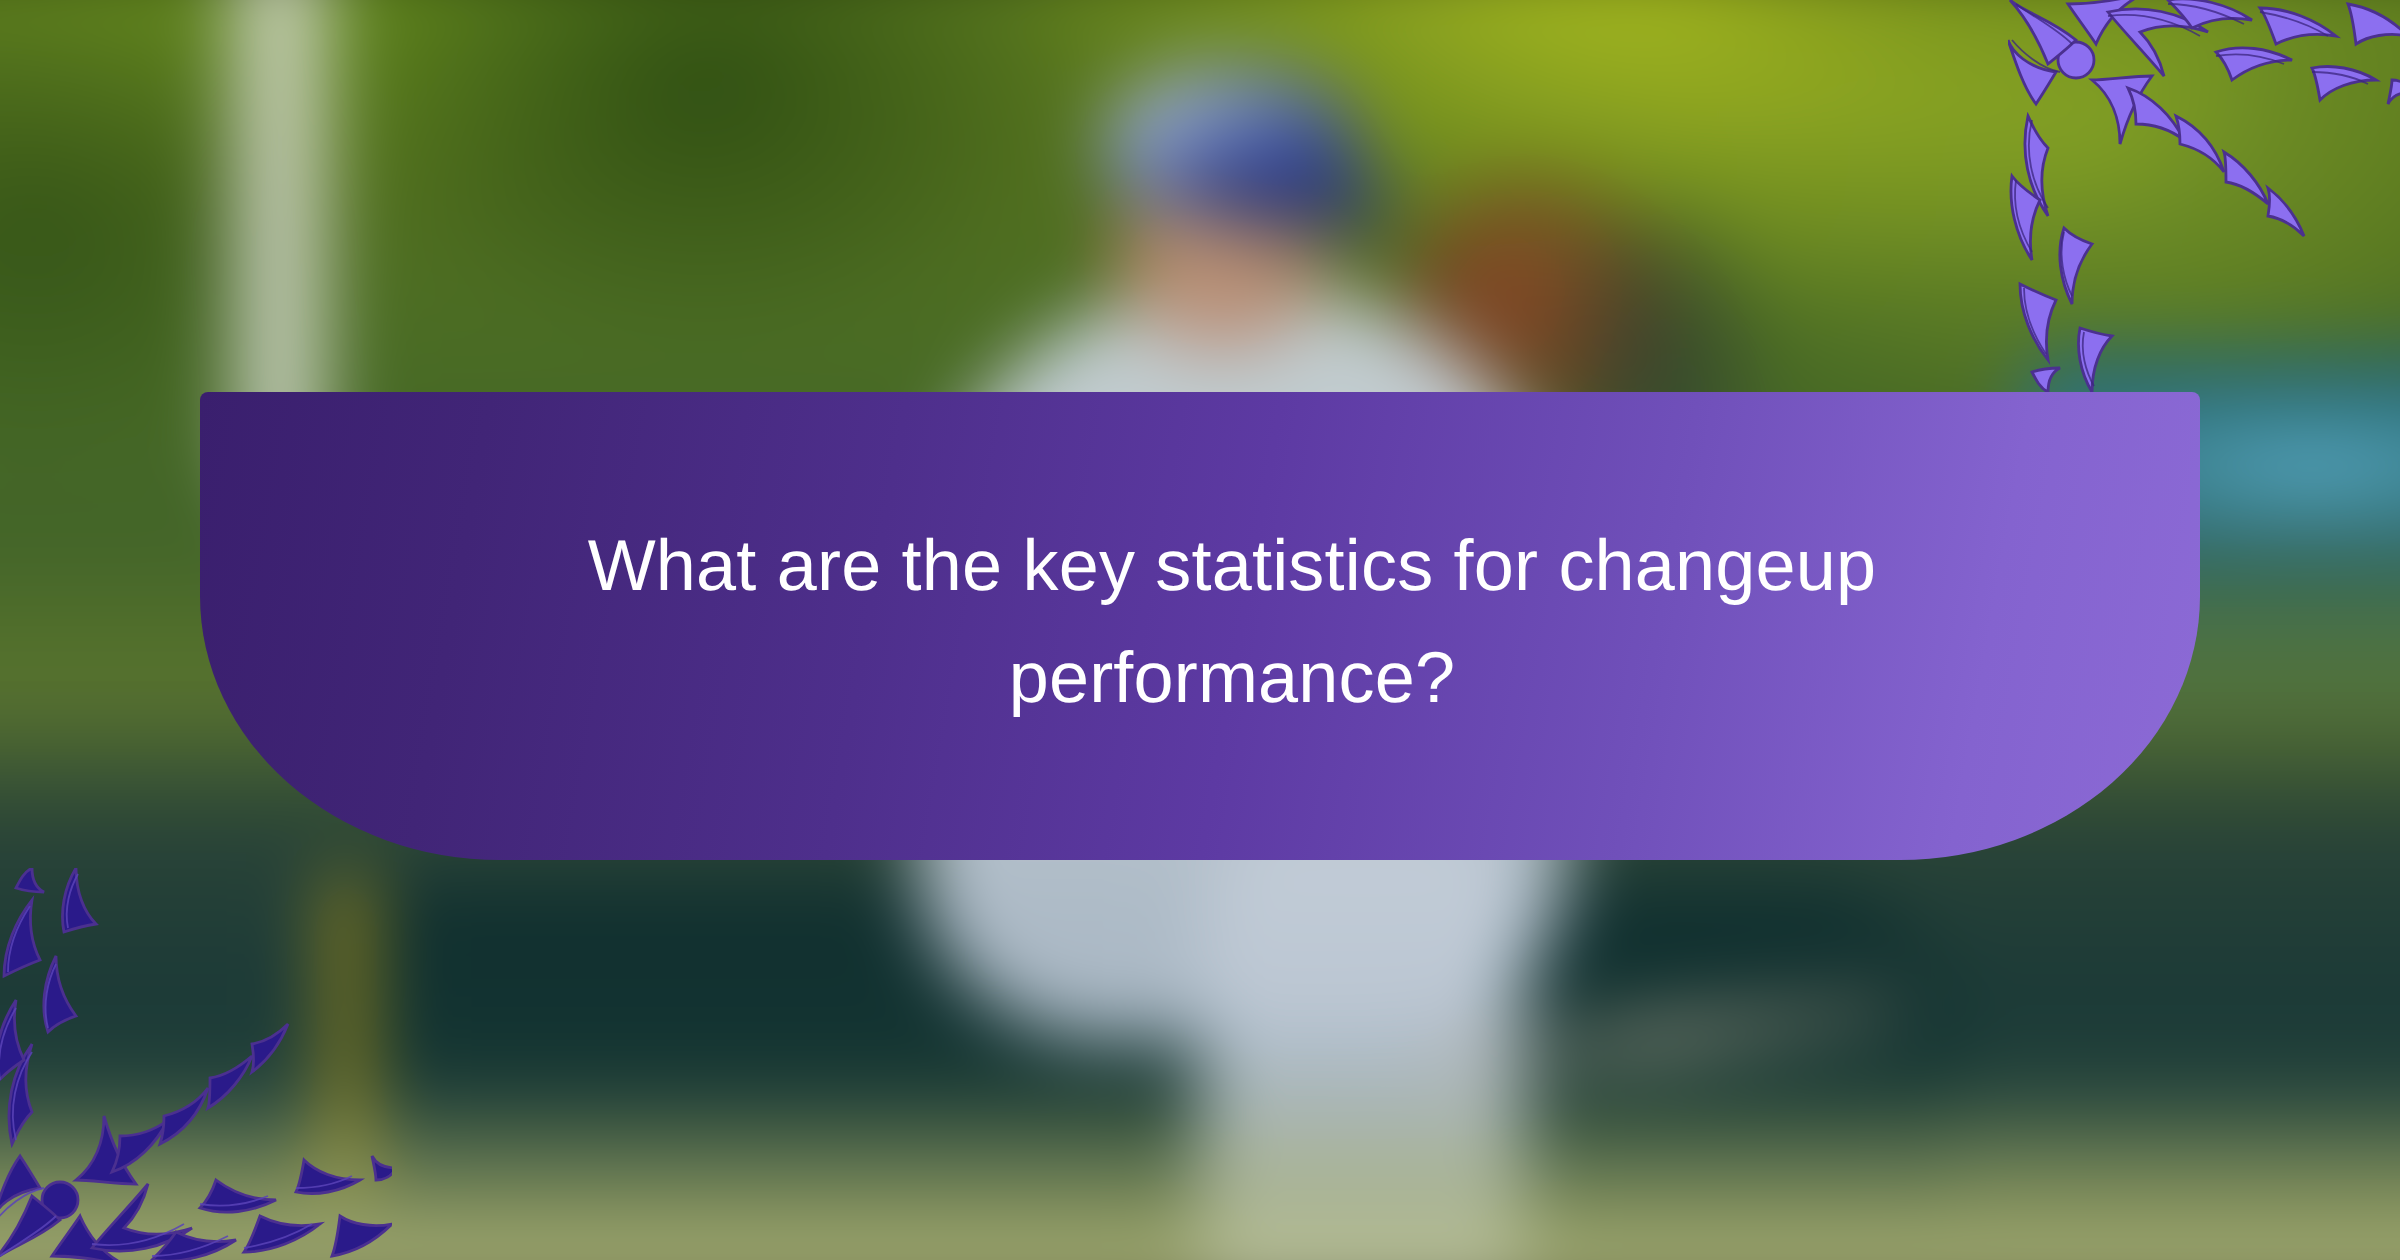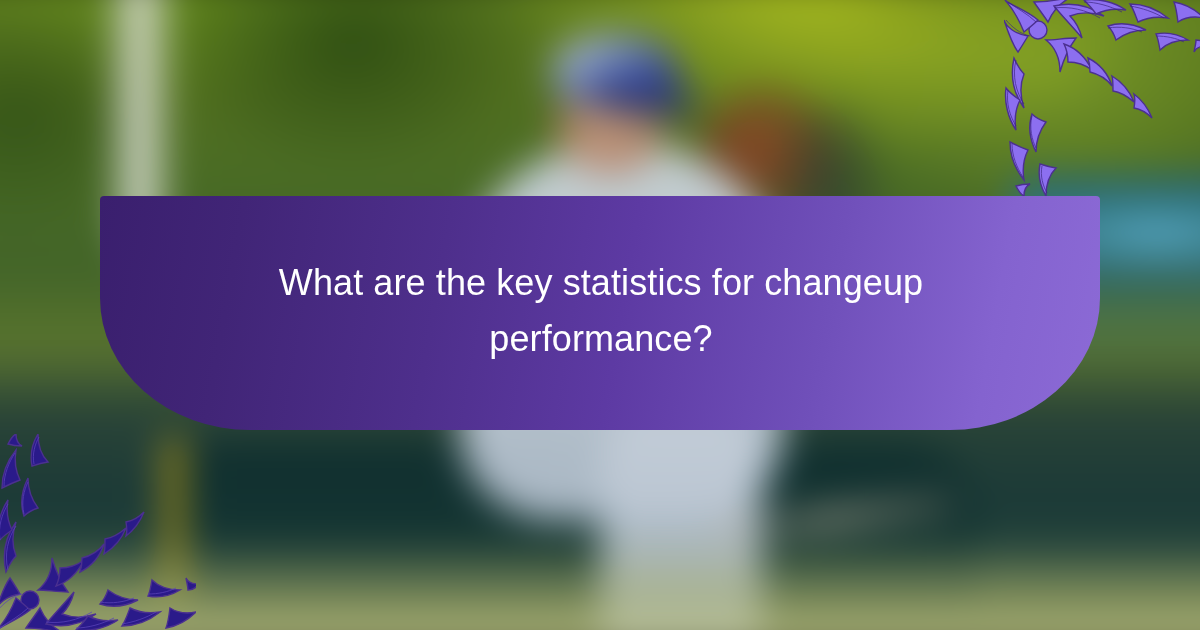--- a/index.html
+++ b/index.html
@@ -194,21 +194,21 @@
         #412577 14%,
         #4e2f8c 34%,
         #5d3aa3 52%,
         #7050ba 72%,
         #8463cf 88%,
         #8c6ad6 100%);
     border-radius: 4px 4px 150px 150px / 4px 4px 132px 132px;
   }
   .banner-text {
     position: absolute;
-    left: 1px;
+    left: 16px;
     top: 0;
     width: 100%;
     height: 100%;
     display: flex;
     align-items: center;
     justify-content: center;
     box-sizing: border-box;
     padding: 0 150px;
   }
   .banner-title {

